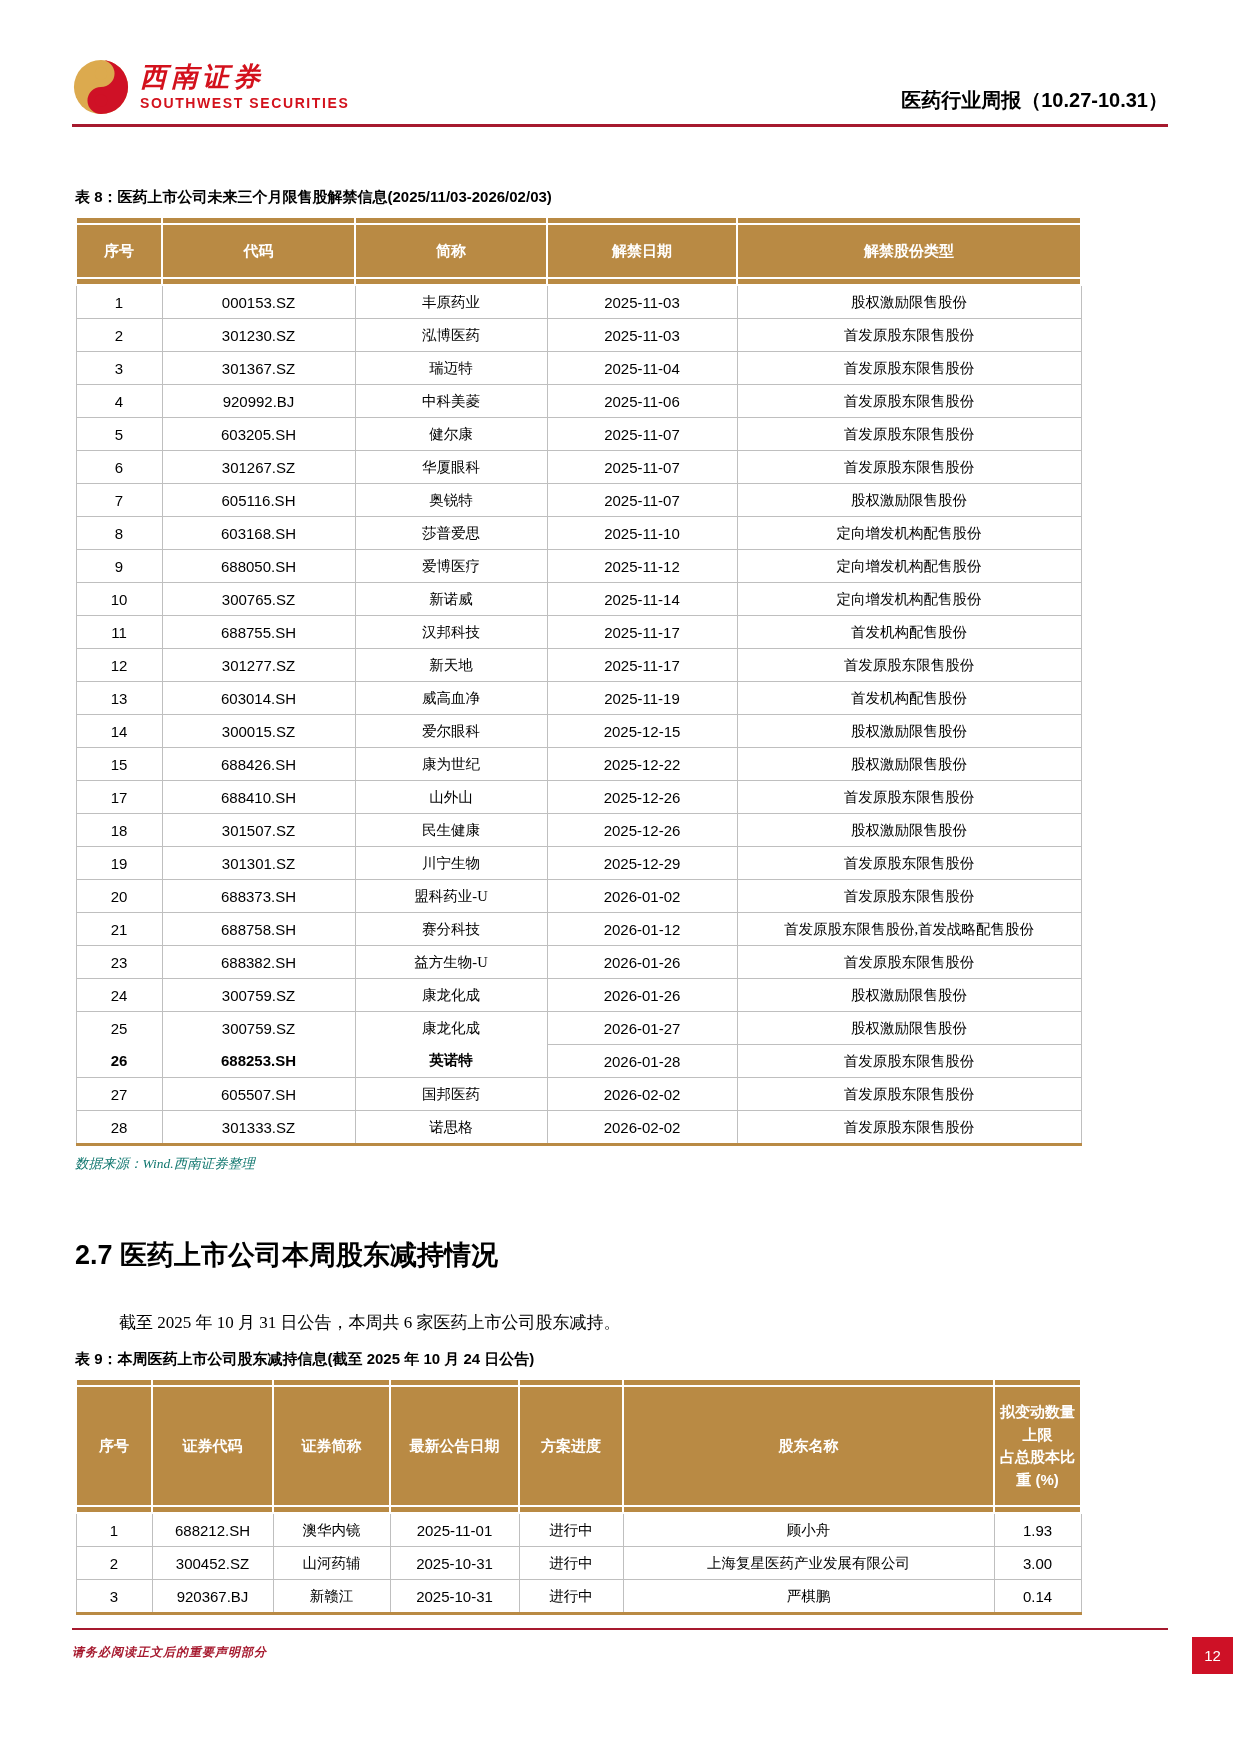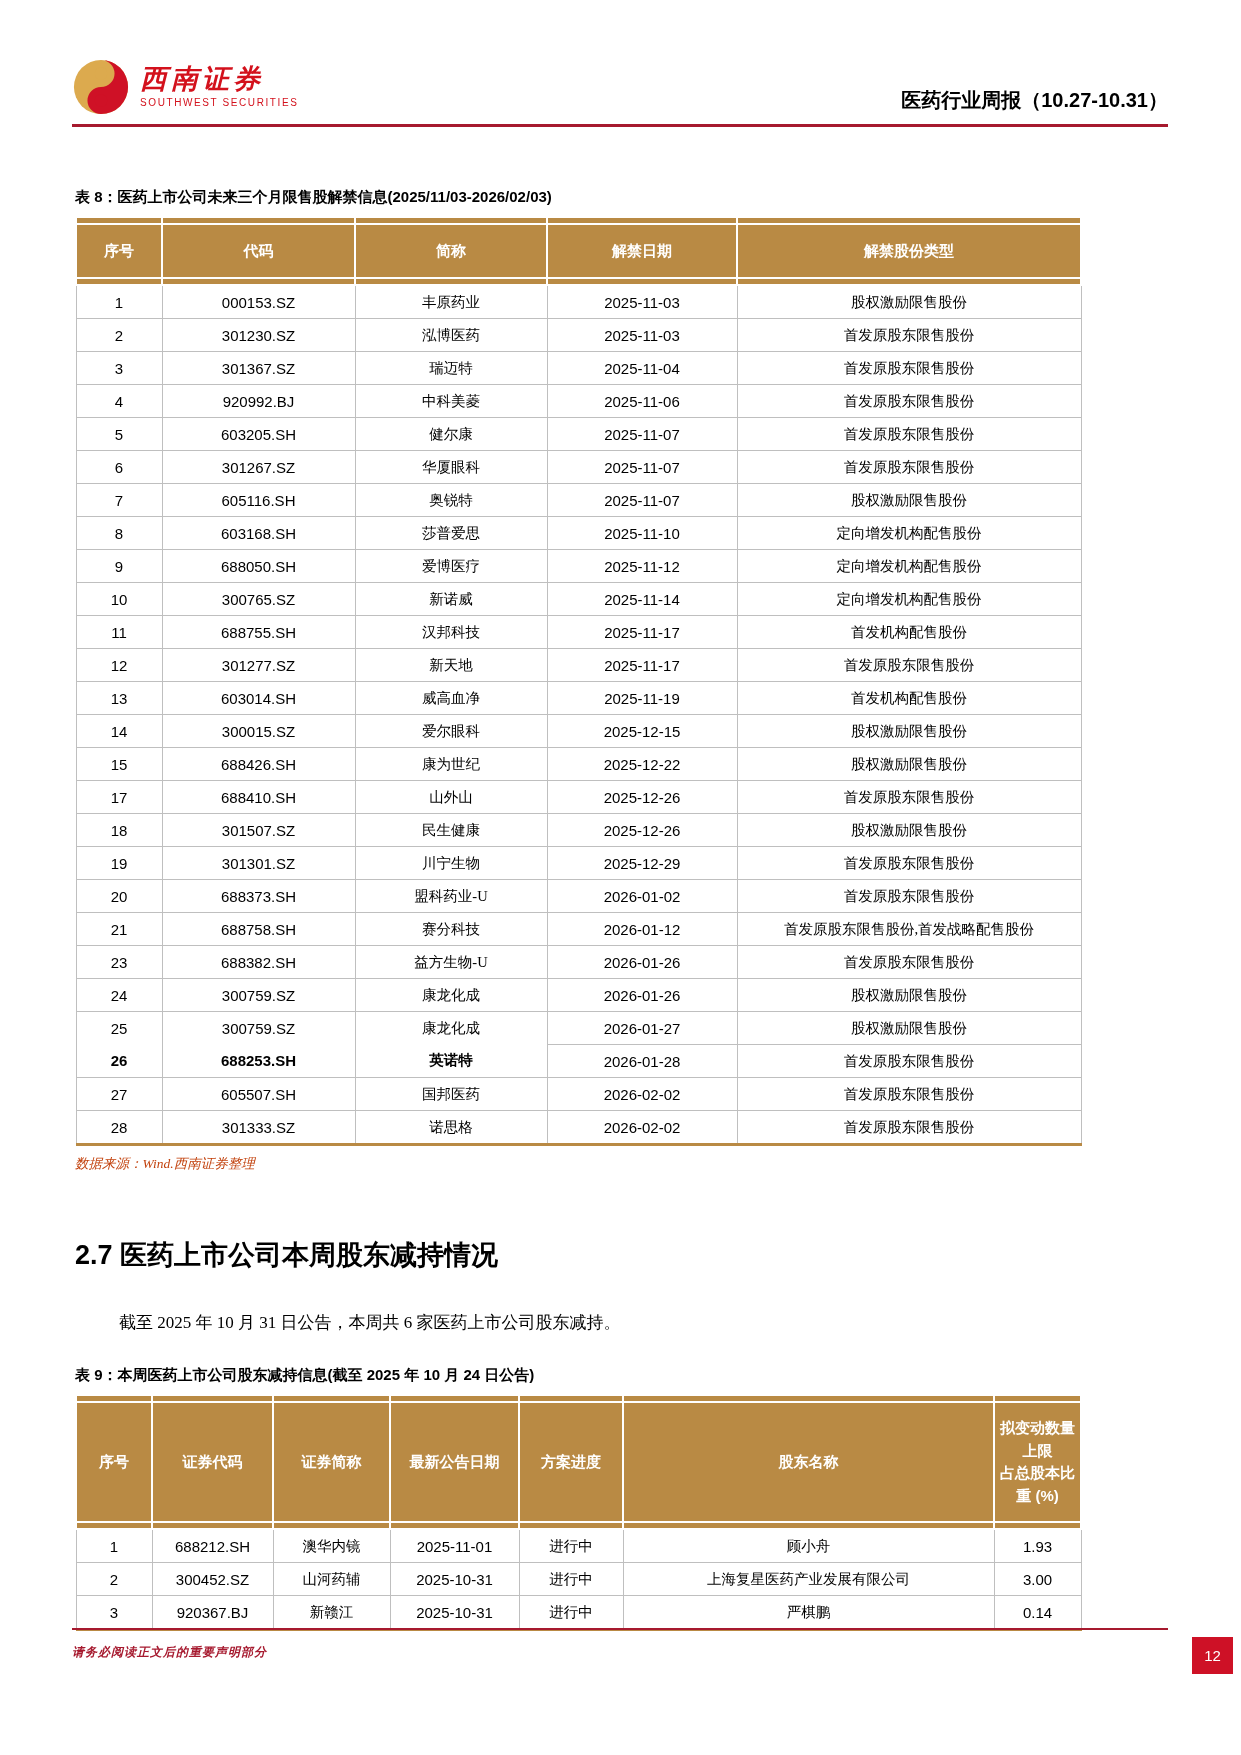--- a/index.html
+++ b/index.html
@@ -18,39 +18,39 @@
   }
   .brand{display:flex;align-items:center;gap:10px;}
   .brand-text{display:flex;flex-direction:column;line-height:1;}
   .brand-cn{
     font-family:"Liberation Serif", serif;
     font-size:27px;font-weight:bold;color:#d3111c;
     font-style:italic;letter-spacing:4px;
   }
   .brand-en{
     font-family:"Liberation Sans", sans-serif;
-    font-size:10px;font-weight:normal;color:#d3111c;letter-spacing:1.6px;margin-top:5px;
+    font-size:14px;font-weight:bold;color:#d3111c;letter-spacing:1.6px;margin-top:5px;
   }
   .report-title{
     font-family:Liberation Sans, sans-serif;
     font-size:20px;font-weight:bold;color:#000;padding-bottom:2px;
   }
   .hdr-rule{
     position:absolute;top:124px;left:72px;right:73px;height:0;
     border-top:3px solid #a6192e;
   }
   
   .content{position:absolute;top:128px;left:75px;width:1005px;}
   .tbl-caption{
     font-family:"Liberation Sans", sans-serif;
     font-size:15px;font-weight:bold;color:#000;
     margin:0 0 9px 0;
   }
   .cap8{margin-top:60px;}
-  .cap9{margin-top:32px;}
+  .cap9{margin-top:16px;}
   table.data-table{
     width:1005px;border-collapse:collapse;table-layout:fixed;
     border-bottom:3px solid #b98a44;
   }
   table.data-table thead tr.stripe td{
     height:5px;padding:0;background:#b98a44;border:2px solid #ffffff;
   }
   table.data-table th{
     background:#b98a44;color:#ffffff;
     font-family:"Liberation Sans", sans-serif;
@@ -68,21 +68,21 @@
   
   #t8 tbody td:nth-child(2), #t8 tbody td:nth-child(4),
   #t9 tbody td:nth-child(2), #t9 tbody td:nth-child(4), #t9 tbody td:nth-child(7),
   #t8 tbody td:nth-child(1), #t9 tbody td:nth-child(1){
     font-family:"Liberation Sans", sans-serif;font-size:15px;
   }
   
   #t8 tbody tr:nth-child(23) td:nth-child(-n+3){border-bottom:none;text-align:center;}
   #t8 tbody tr:nth-child(24) td:nth-child(-n+3){border-top:none;font-weight:bold;}
   .source-note{
-    font-style:italic;font-size:13.5px;color:#c2410c;margin-top:9px;
+    font-style:italic;font-size:13.5px;color:#0f766e;margin-top:9px;
   }
   .section-heading{
     font-family:"Liberation Sans", sans-serif;
     font-size:27px;font-weight:bold;color:#000;
     margin:64px 0 0 0;
   }
   .body-para{
     font-size:17px;margin:38px 0 0 0;padding-left:44px;color:#000;
   }
   

